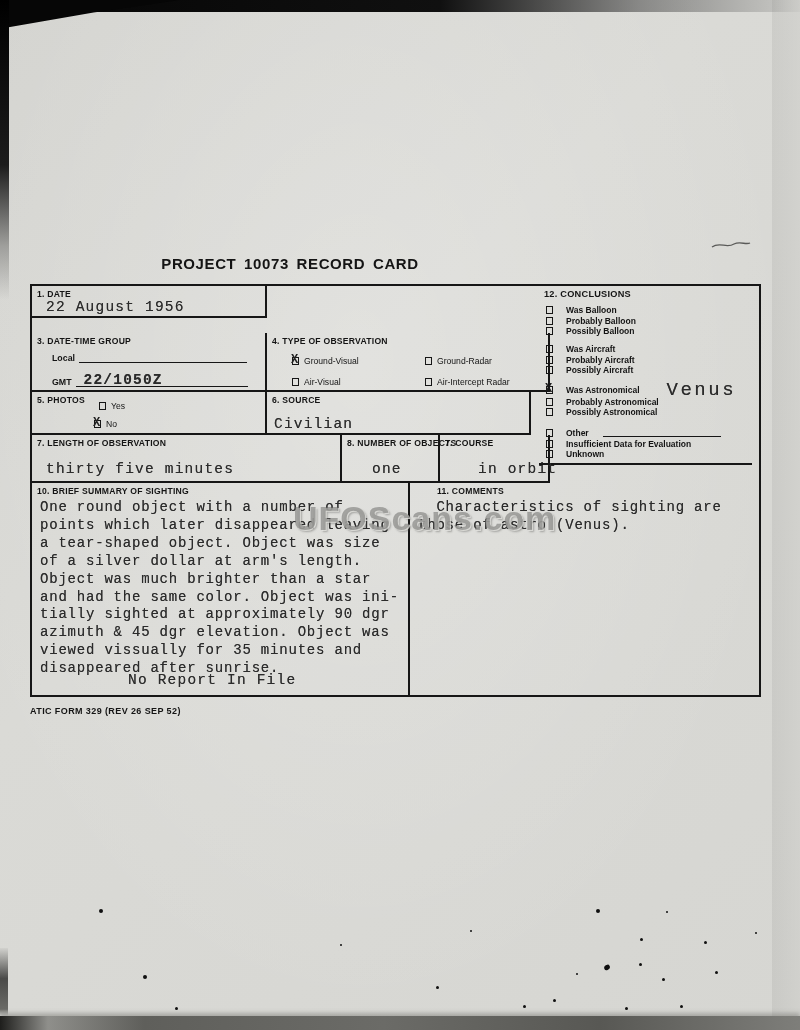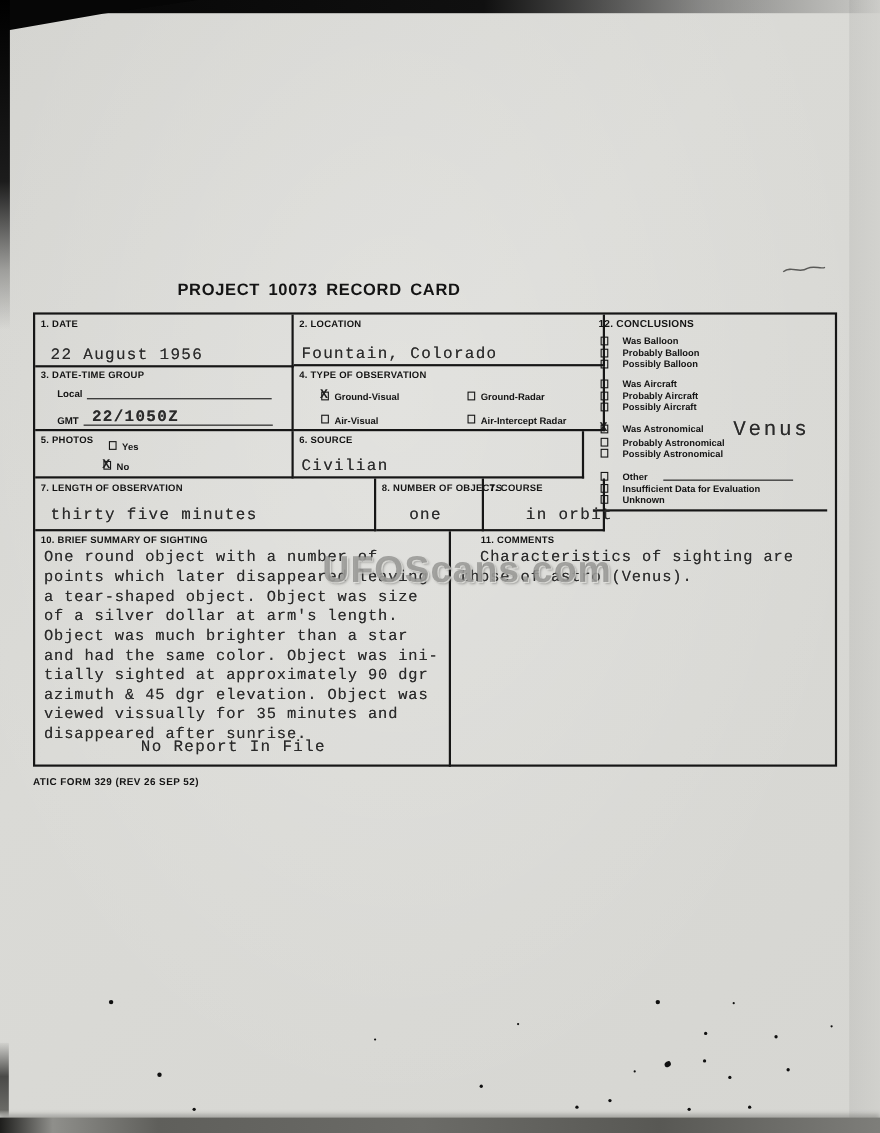--- a/index.html
+++ b/index.html
@@ -76,22 +76,22 @@
   .cb {
     position:relative; display:inline-block; width:7px; height:8px;
     border:1.6px solid #161616; flex:none;
   }
   .cb.checked::after {
     content:"X";
     position:absolute; left:-2px; top:-5px;
     font-family:"Liberation Mono",monospace;
     font-size:12px; font-weight:bold; color:#222;
   }
-  .opt { display:flex; align-items:flex-start; gap:5px;
-    font-size:8.6px; font-weight:bold; color:#141414; white-space:nowrap; }
+  .opt { display:flex; align-items:center; gap:5px;
+    font-size:8.6px; font-weight:normal; color:#141414; white-space:nowrap; }
   
   .dtg-row { display:flex; align-items:flex-end; margin:7px 0 0 20px;
     font-size:8.8px; font-weight:bold; color:#141414; }
   .dtg-line { display:inline-block; border-bottom:1.8px solid #161616; margin-left:4px; position:relative; }
   .dtg-line .typed { position:absolute; left:8px; bottom:-2px;font-family:Liberation Mono, monospace; }
   
   .concl-groups { padding:6px 4px 0 7px; }
   .c-group { margin-bottom:8px; }
   .c-row { display:flex; align-items:center; gap:13px; height:10.4px;
     font-size:8.5px; font-weight:bold; color:#141414; white-space:nowrap; }
@@ -152,29 +152,25 @@
 </div>
 
 <svg class="pen-mark" width="42" height="14">
   <path d="M2,9 C10,3 16,11 24,6 C30,3 36,7 40,5" stroke="#5a5a58" stroke-width="1.3" fill="none"></path>
 </svg>
 
 <div class="doc-title">PROJECT 10073 RECORD CARD</div>
 
 <div class="card">
 
-  <div class="cell br bb" style="left:0;top:0;width:235px;height:48px;">
+  <div class="cell br bb" style="left:0;top:0;width:235px;height:32px;">
     <span class="flabel">1. DATE</span>
     <span class="typed val-bottom" style="left:14px;">22 August 1956</span>
   </div>
 
-  <div class="cell br bb" style="left:235px;top:0;width:283px;height:47px;">
-    <span class="flabel">2. LOCATION</span>
-    <span class="typed val-bottom" style="left:7px;">Fountain, Colorado</span>
-  </div>
 
   <div class="cell bb" style="left:507px;top:0;width:213px;height:179px;">
     <span class="flabel" style="font-size:9.2px;">12. CONCLUSIONS</span>
     <div class="concl-groups">
       <div class="c-group">
         <div class="c-row">
             <span class="cb"></span>
             <span>Was Balloon</span>
           </div>
         <div class="c-row">

